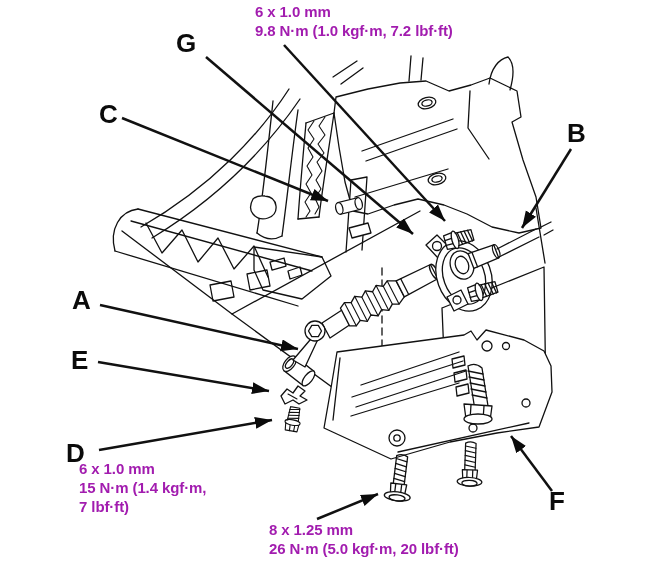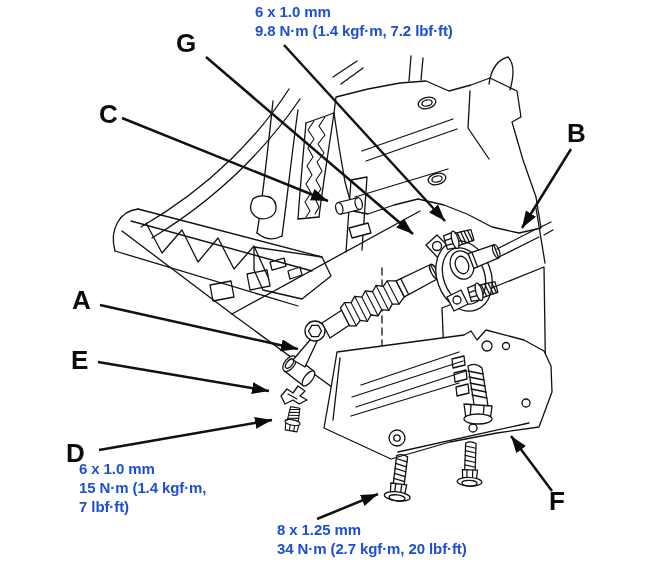--- a/index.html
+++ b/index.html
@@ -7,26 +7,26 @@
     position:relative;width:650px;height:572px;background:#ffffff;overflow:hidden;
     font-family:"Liberation Sans","DejaVu Sans",sans-serif;color:#0b0b0b;
   }
   .stage svg{position:absolute;left:0;top:0;}
   .cl{ 
     position:absolute;font-size:26px;font-weight:700;line-height:1;color:#0b0b0b;
     letter-spacing:-0.5px;
   }
   .tb{ 
     position:absolute;font-size:15px;font-weight:700;line-height:19px;white-space:nowrap;
-    color:#1d4ed8;letter-spacing:-0.1px;
+    color:#a21caf;letter-spacing:-0.1px;
   }
   .lG{left:176px;top:30px;} .lC{left:99px;top:101px;} .lB{left:567px;top:120px;}
   .lA{left:72px;top:287px;} .lE{left:71px;top:347px;} .lD{left:66px;top:440px;}
   .lF{left:549px;top:488px;}
-  .tbTop{left:255px;top:2px;} .tbD{left:79px;top:459px;} .tbBot{left:277px;top:520px;}
+  .tbTop{left:255px;top:2px;} .tbD{left:79px;top:459px;} .tbBot{left:269px;top:520px;}
 </style>
 </head>
 <body>
 
 <div class="stage">
 
 <svg width="650" height="572" viewBox="0 0 650 572" aria-hidden="true">
   <defs>
     <marker id="ah" markerUnits="userSpaceOnUse" markerWidth="20" markerHeight="14" refX="17" refY="6" orient="auto">
       <path d="M0,0 L17,6 L0,12 Z" fill="#0b0b0b"></path>
@@ -196,25 +196,25 @@
   <div class="cl lG">G</div>
   <div class="cl lC">C</div>
   <div class="cl lB">B</div>
   <div class="cl lA">A</div>
   <div class="cl lE">E</div>
   <div class="cl lD">D</div>
   <div class="cl lF">F</div>
 
   <div class="tb tbTop">
     <div>6 x 1.0 mm</div>
-    <div>9.8 N·m (1.4 kgf·m, 7.2 lbf·ft)</div>
+    <div>9.8 N·m (1.0 kgf·m, 7.2 lbf·ft)</div>
   </div>
   <div class="tb tbD">
     <div>6 x 1.0 mm</div>
     <div>15 N·m (1.4 kgf·m,</div>
     <div>7 lbf·ft)</div>
   </div>
   <div class="tb tbBot">
     <div>8 x 1.25 mm</div>
-    <div>34 N·m (2.7 kgf·m, 20 lbf·ft)</div>
+    <div>26 N·m (5.0 kgf·m, 20 lbf·ft)</div>
   </div>
 
 </div>
 
 </body></html>

